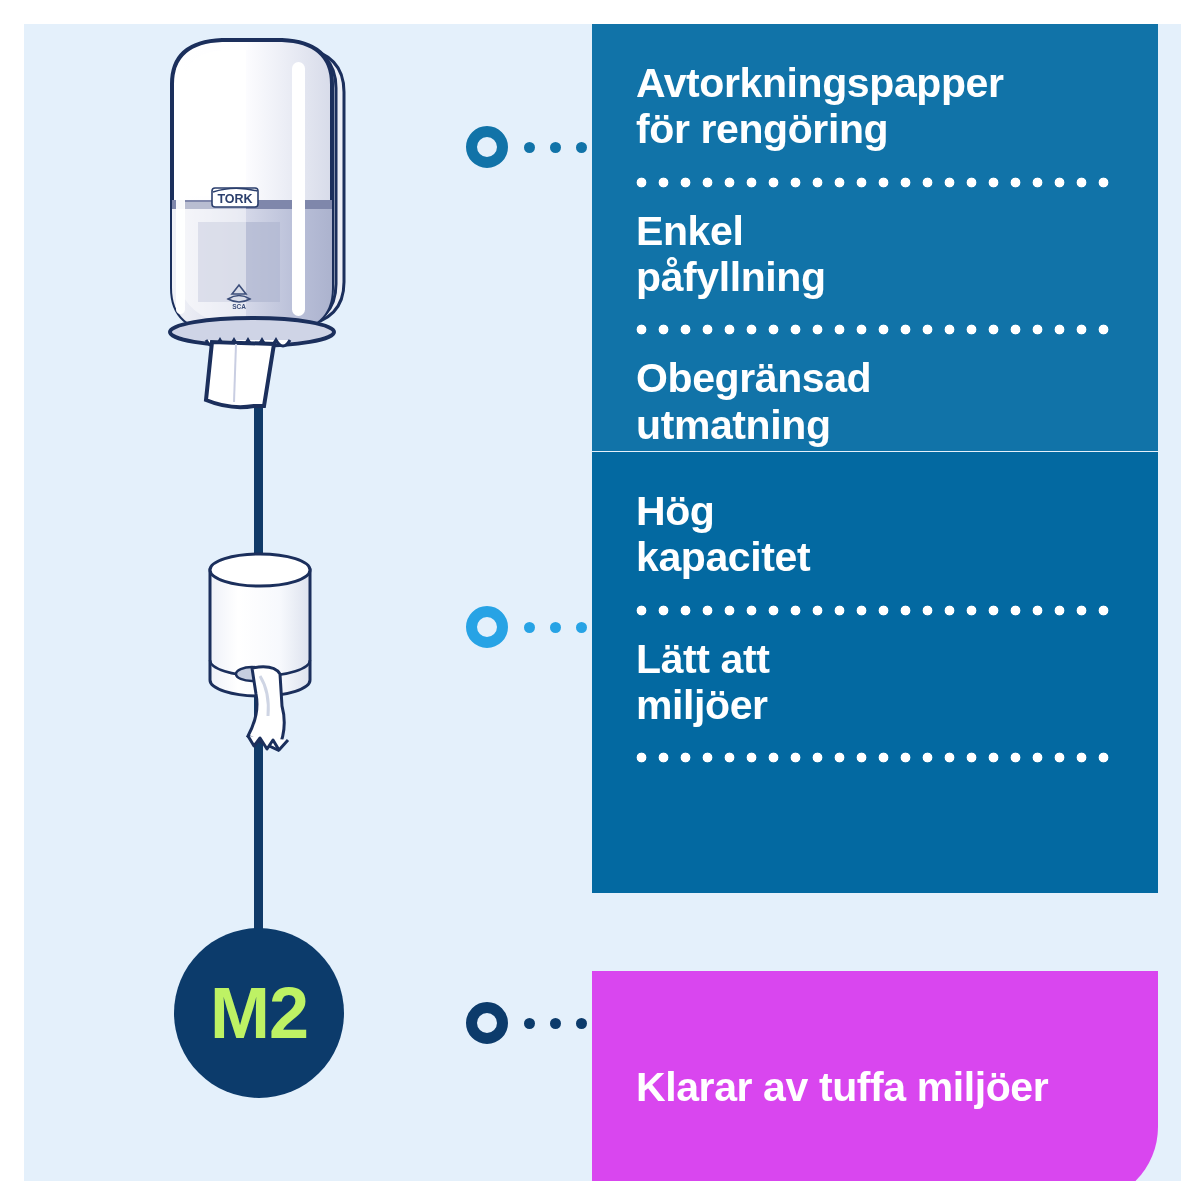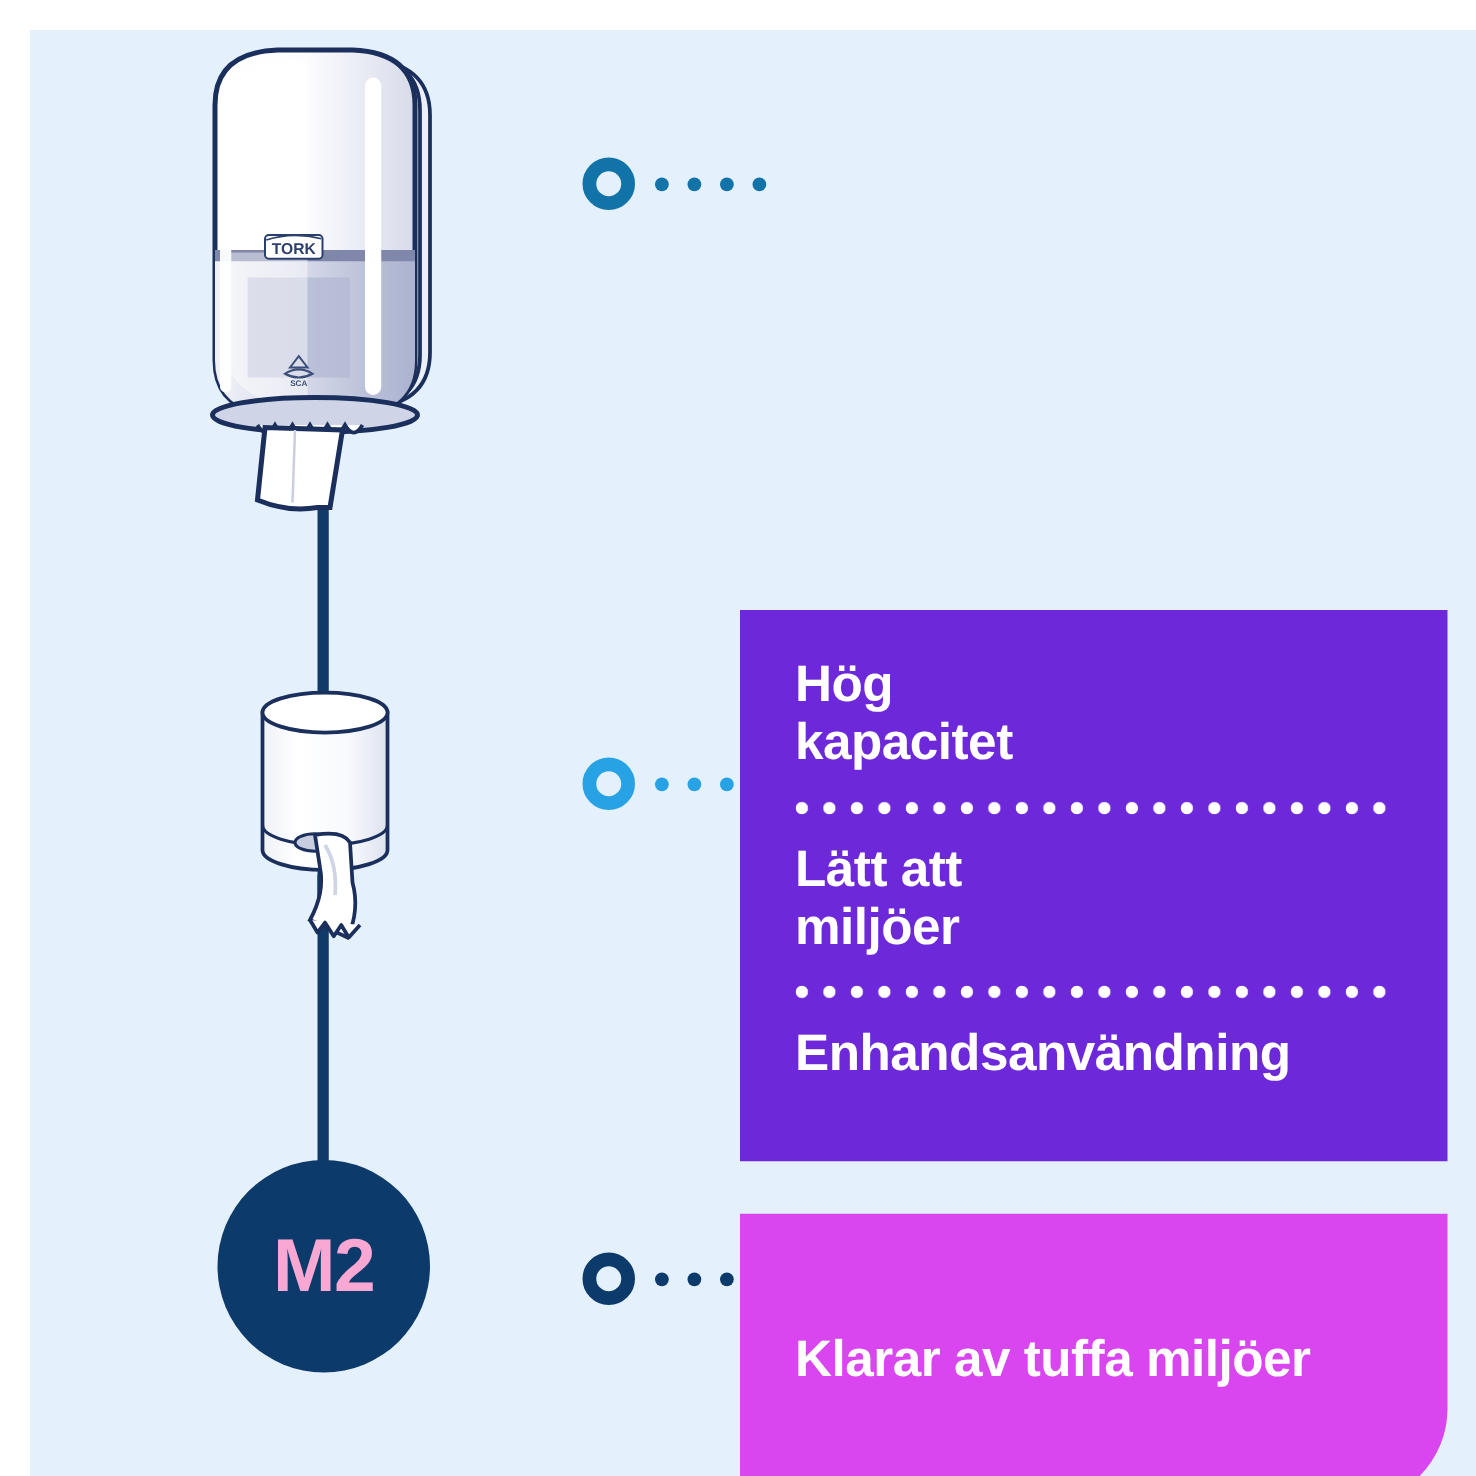--- a/index.html
+++ b/index.html
@@ -57,22 +57,22 @@
     top: 928px;
     width: 170px;
     height: 170px;
     border-radius: 50%;
     background: #0c3b6b;
     display: flex;
     align-items: center;
     justify-content: center;
   }
   #m2-badge .m2-text {
-    color: #f9a8d4;
-    font-size: 60px;
+    color: #bef264;
+    font-size: 72px;
     font-weight: bold;
     letter-spacing: -1px;
     line-height: 1;
     font-family: "Liberation Sans", sans-serif;
   }
 
   
   .connector {
     position: absolute;
     display: flex;
@@ -118,23 +118,23 @@
     width: 566px;
     box-sizing: border-box;
     padding: 30px 44px 24px 44px;
   }
   #panel-1 {
     top: 24px;
     height: 427px;
     background: #1173a8;
   }
   #panel-2 {
-    top: 488px;
+    top: 452px;
     height: 441px;
-    background: #6d28d9;
+    background: #0369a1;
   }
   #panel-3 {
     top: 971px;
     height: 232px;
     background: #d946ef;
     border-bottom-right-radius: 76px;
     display: flex;
     align-items: center;
     padding-top: 0;
     padding-bottom: 0;
@@ -295,35 +295,48 @@
       <div class="conn-ring"></div>
       <div class="conn-dots">
         <span></span>
           <span></span>
           <span></span>
           <span></span>
       </div>
     </div>
   </div>
 
+  <div class="panel" id="panel-1">
+    <div class="feature-item">
+      <div class="feature-text">Avtorkningspapper
+för rengöring</div>
+    </div>
+    <div class="dot-divider"></div>
+    <div class="feature-item">
+      <div class="feature-text">Enkel
+påfyllning</div>
+    </div>
+    <div class="dot-divider"></div>
+    <div class="feature-item">
+      <div class="feature-text">Obegränsad
+utmatning</div>
+    </div>
+  </div>
 
   <div class="panel" id="panel-2">
     <div class="feature-item">
       <div class="feature-text">Hög
 kapacitet</div>
     </div>
     <div class="dot-divider"></div>
     <div class="feature-item">
       <div class="feature-text">Lätt att
 miljöer</div>
     </div>
     <div class="dot-divider"></div>
-    <div class="feature-item">
-      <div class="feature-text">Enhandsanvändning</div>
-    </div>
   </div>
 
   <div class="panel" id="panel-3">
     <div class="feature-item">
       <div class="feature-text">Klarar av tuffa miljöer</div>
     </div>
   </div>
 
 </div>
 

